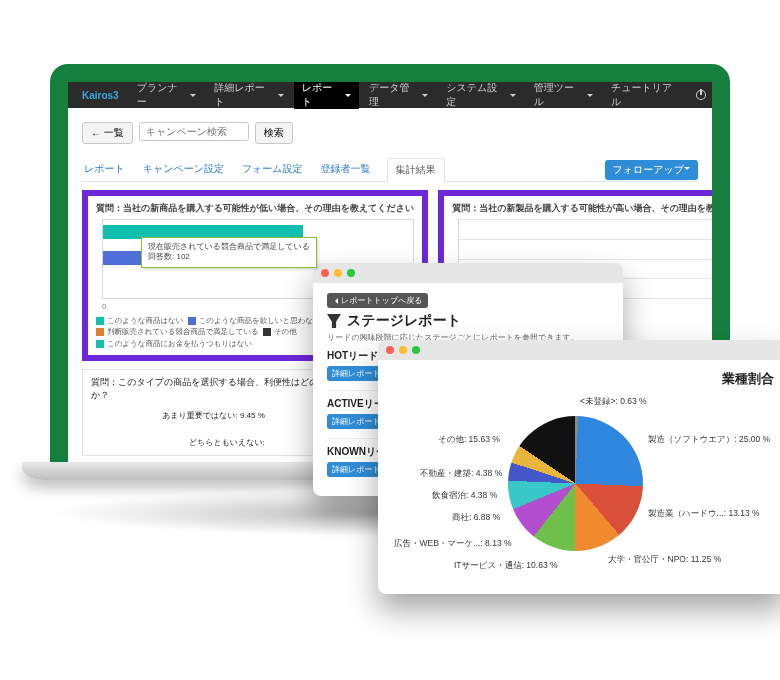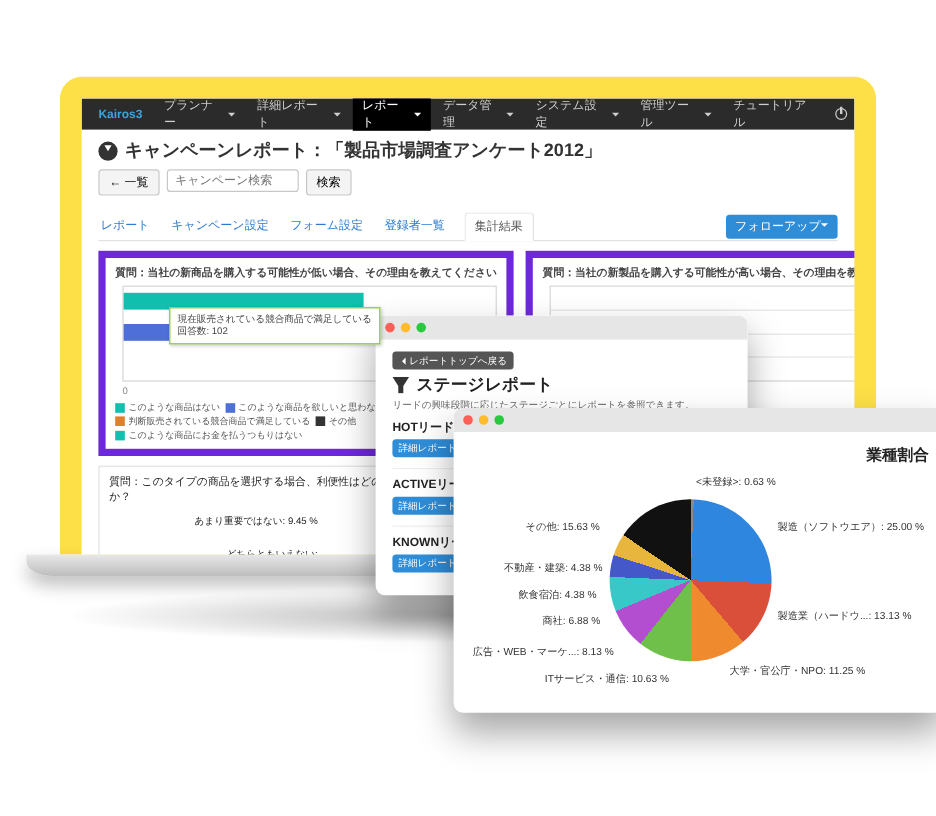--- a/index.html
+++ b/index.html
@@ -1,19 +1,19 @@
 <!DOCTYPE html>
 <html><head>
 <meta charset="utf-8">
 <style>
   * { box-sizing: border-box; margin: 0; padding: 0; }
   body { width: 780px; height: 680px; background: #fff; font-family: "Hiragino Kaku Gothic Pro","Meiryo",sans-serif; font-size: 11px; color: #222; position: relative; overflow: hidden; }
 
   .laptop { position: absolute; left: 50px; top: 64px; width: 680px; }
-  .screen-bezel { background: #fde047; border-radius: 18px 18px 0 0; padding: 18px 18px 0 18px; }
+  .screen-bezel { background: #15803d; border-radius: 18px 18px 0 0; padding: 18px 18px 0 18px; }
   .screen { background: #fff; height: 380px; overflow: hidden; position: relative; }
   .laptop-base { height: 18px; background: linear-gradient(#e8e8e8,#bdbdbd); border-radius: 0 0 22px 22px/0 0 12px 12px; margin-left:-28px; margin-right:-28px; box-shadow: 0 8px 14px rgba(0,0,0,.25); }
   .laptop-notch { width: 90px; height: 8px; background: #cfcfcf; border-radius: 0 0 8px 8px; margin: 0 auto; }
 
   .topnav { background: #2b2b2b; color: #cfcfcf; height: 26px; display: flex; align-items: center; padding: 0 6px; font-size: 10px; gap: 2px; }
   .topnav .brand { color: #3aa6dd; font-weight: bold; padding: 0 8px; }
   .topnav .item { padding: 0 8px; cursor: pointer; display:flex; align-items:center; gap:3px;}
   .topnav .item.active { background: #000; color: #fff; }
   .caret::after { content: ""; display:inline-block; border:3px solid transparent; border-top-color: currentColor; margin-top:3px;}
   .power { margin-left: 4px; width:10px;height:10px;border:1.3px solid #cfcfcf;border-radius:50%;position:relative;}
@@ -107,24 +107,20 @@
         <span class="item caret">詳細レポート</span>
         <span class="item active caret">レポート</span>
         <span class="item caret">データ管理</span>
         <span class="item caret">システム設定</span>
         <span class="item caret">管理ツール</span>
         <span class="item">チュートリアル</span>
         <span class="power"></span>
       </div>
 
       <div class="page">
-        <div class="page-title">
-          <span class="dl-icon"></span>
-          <span>キャンペーンレポート：「製品市場調査アンケート2012」</span>
-        </div>
         <div class="toolbar">
           <button class="btn">← <span>一覧</span></button>
           <input class="input" placeholder="キャンペーン検索" style="">
           <button class="btn">検索</button>
         </div>
 
         <div class="tabs">
           <span class="tab">レポート</span>
           <span class="tab">キャンペーン設定</span>
           <span class="tab">フォーム設定</span>

